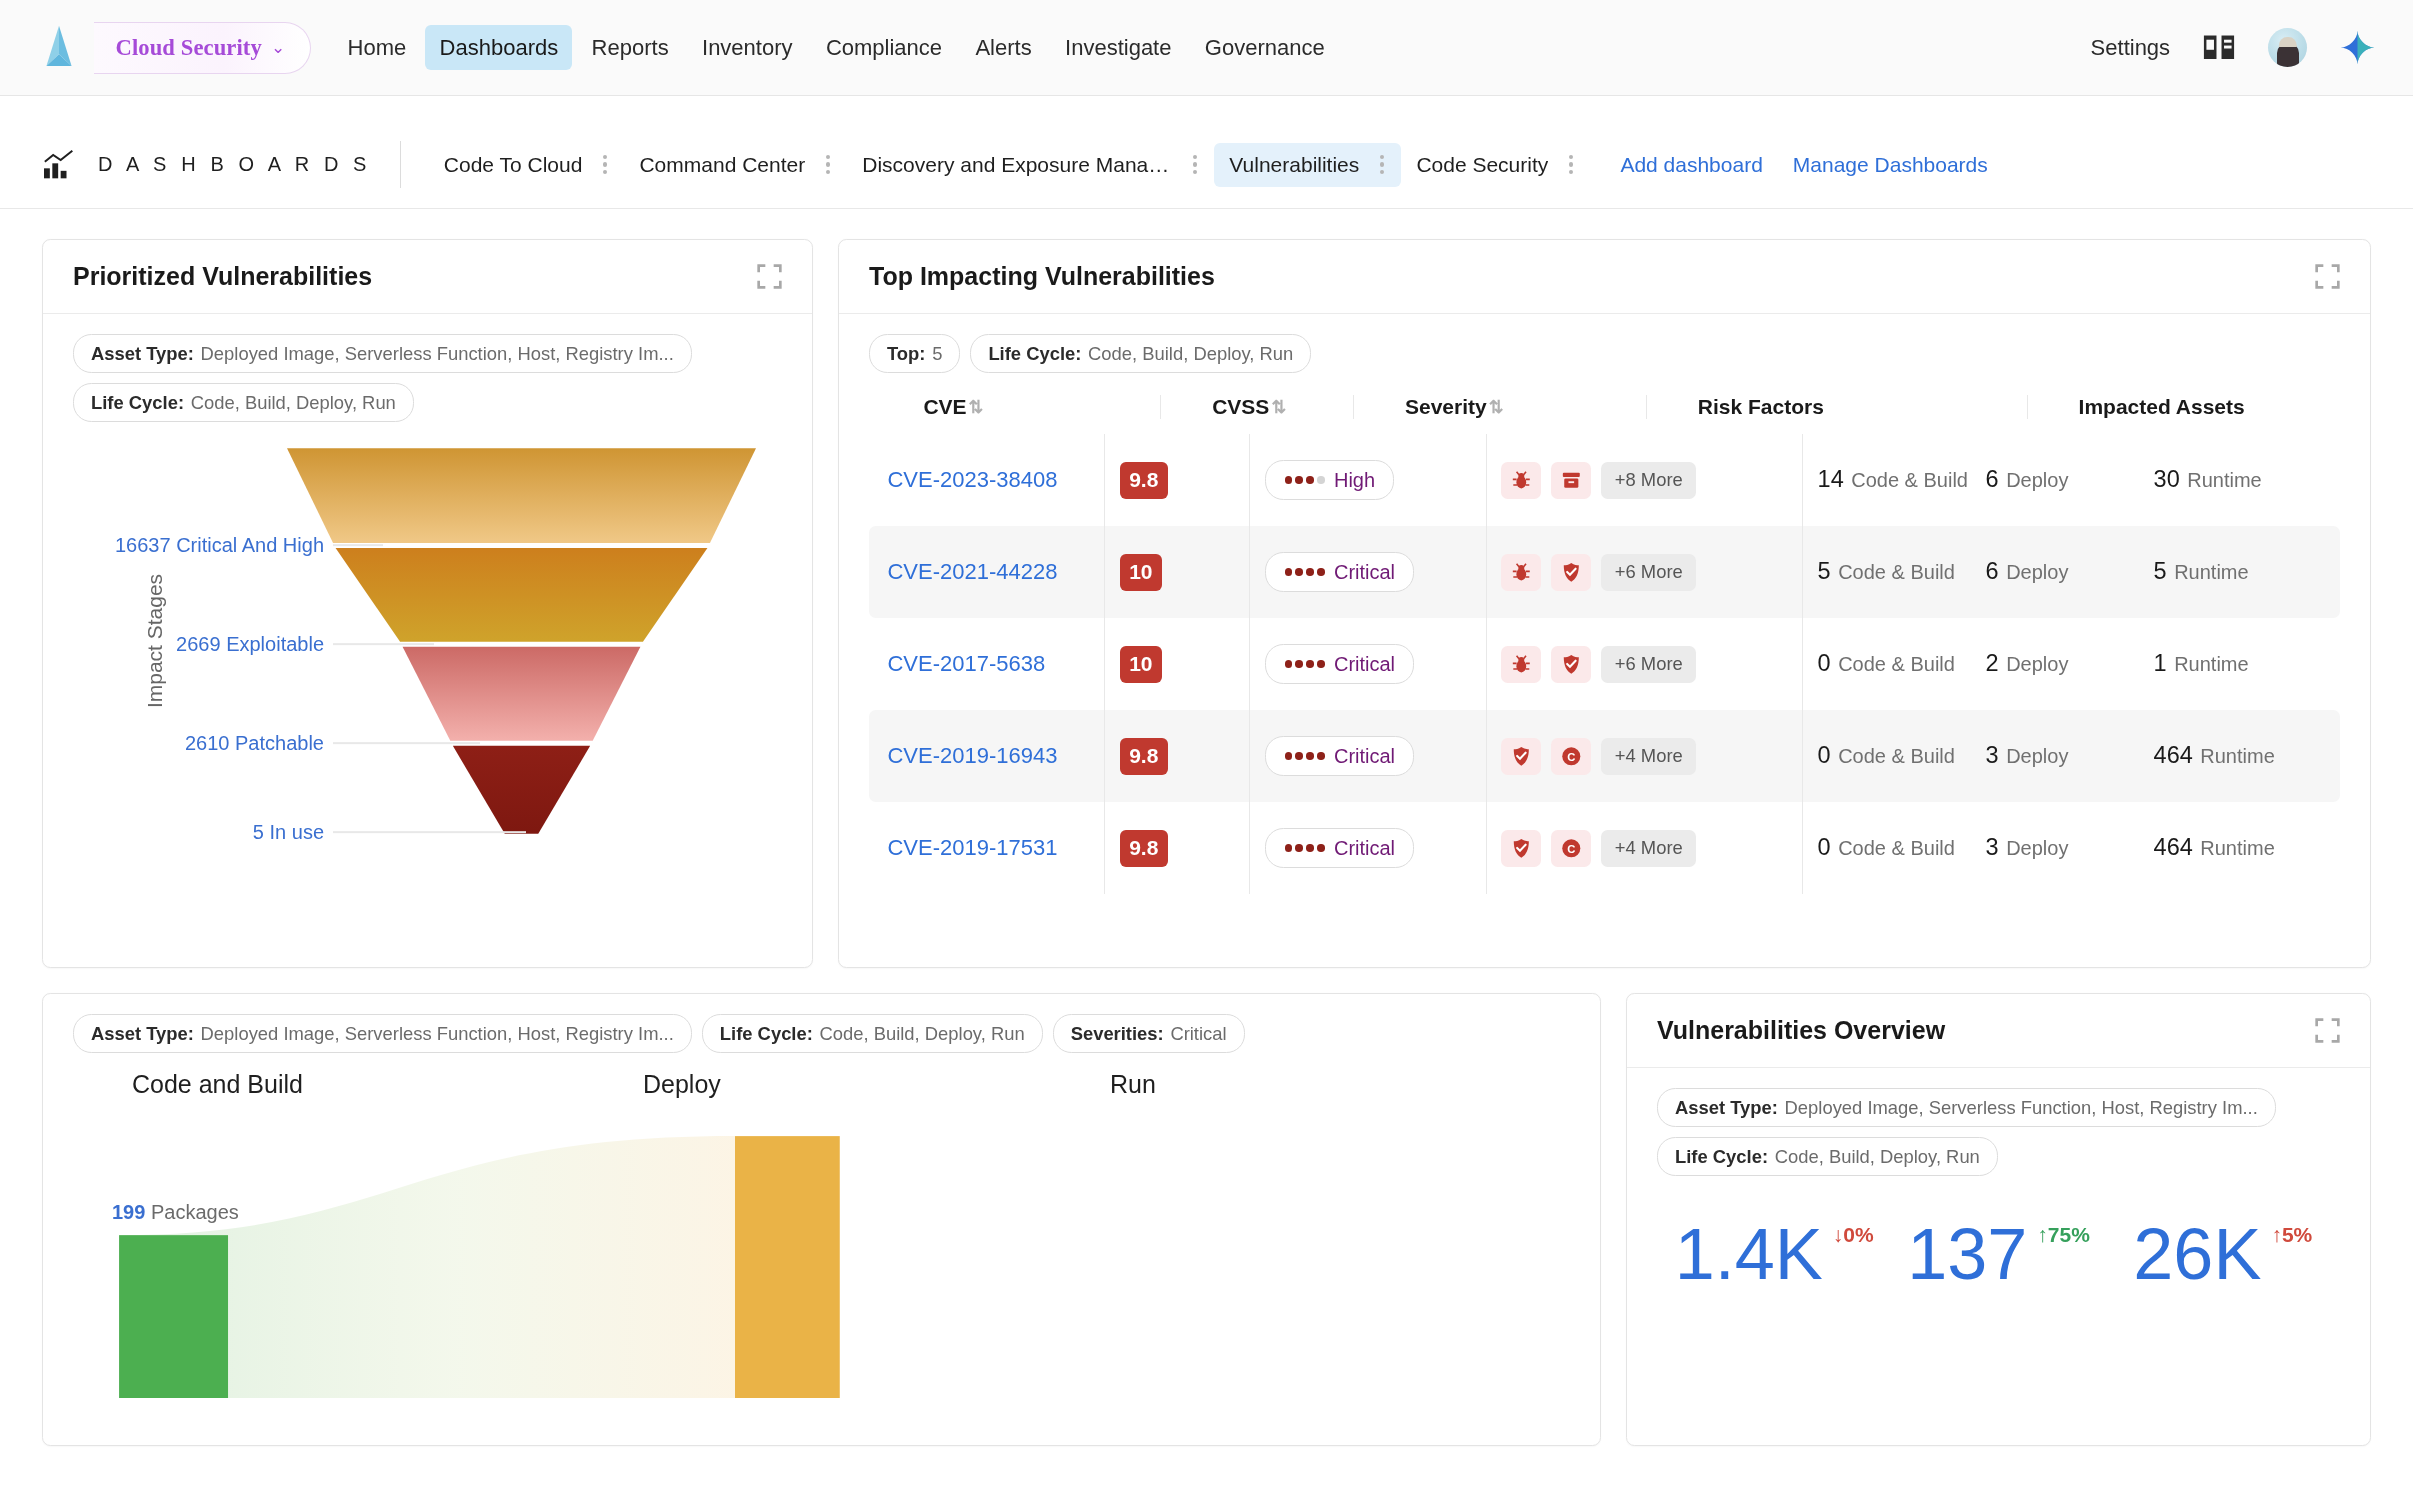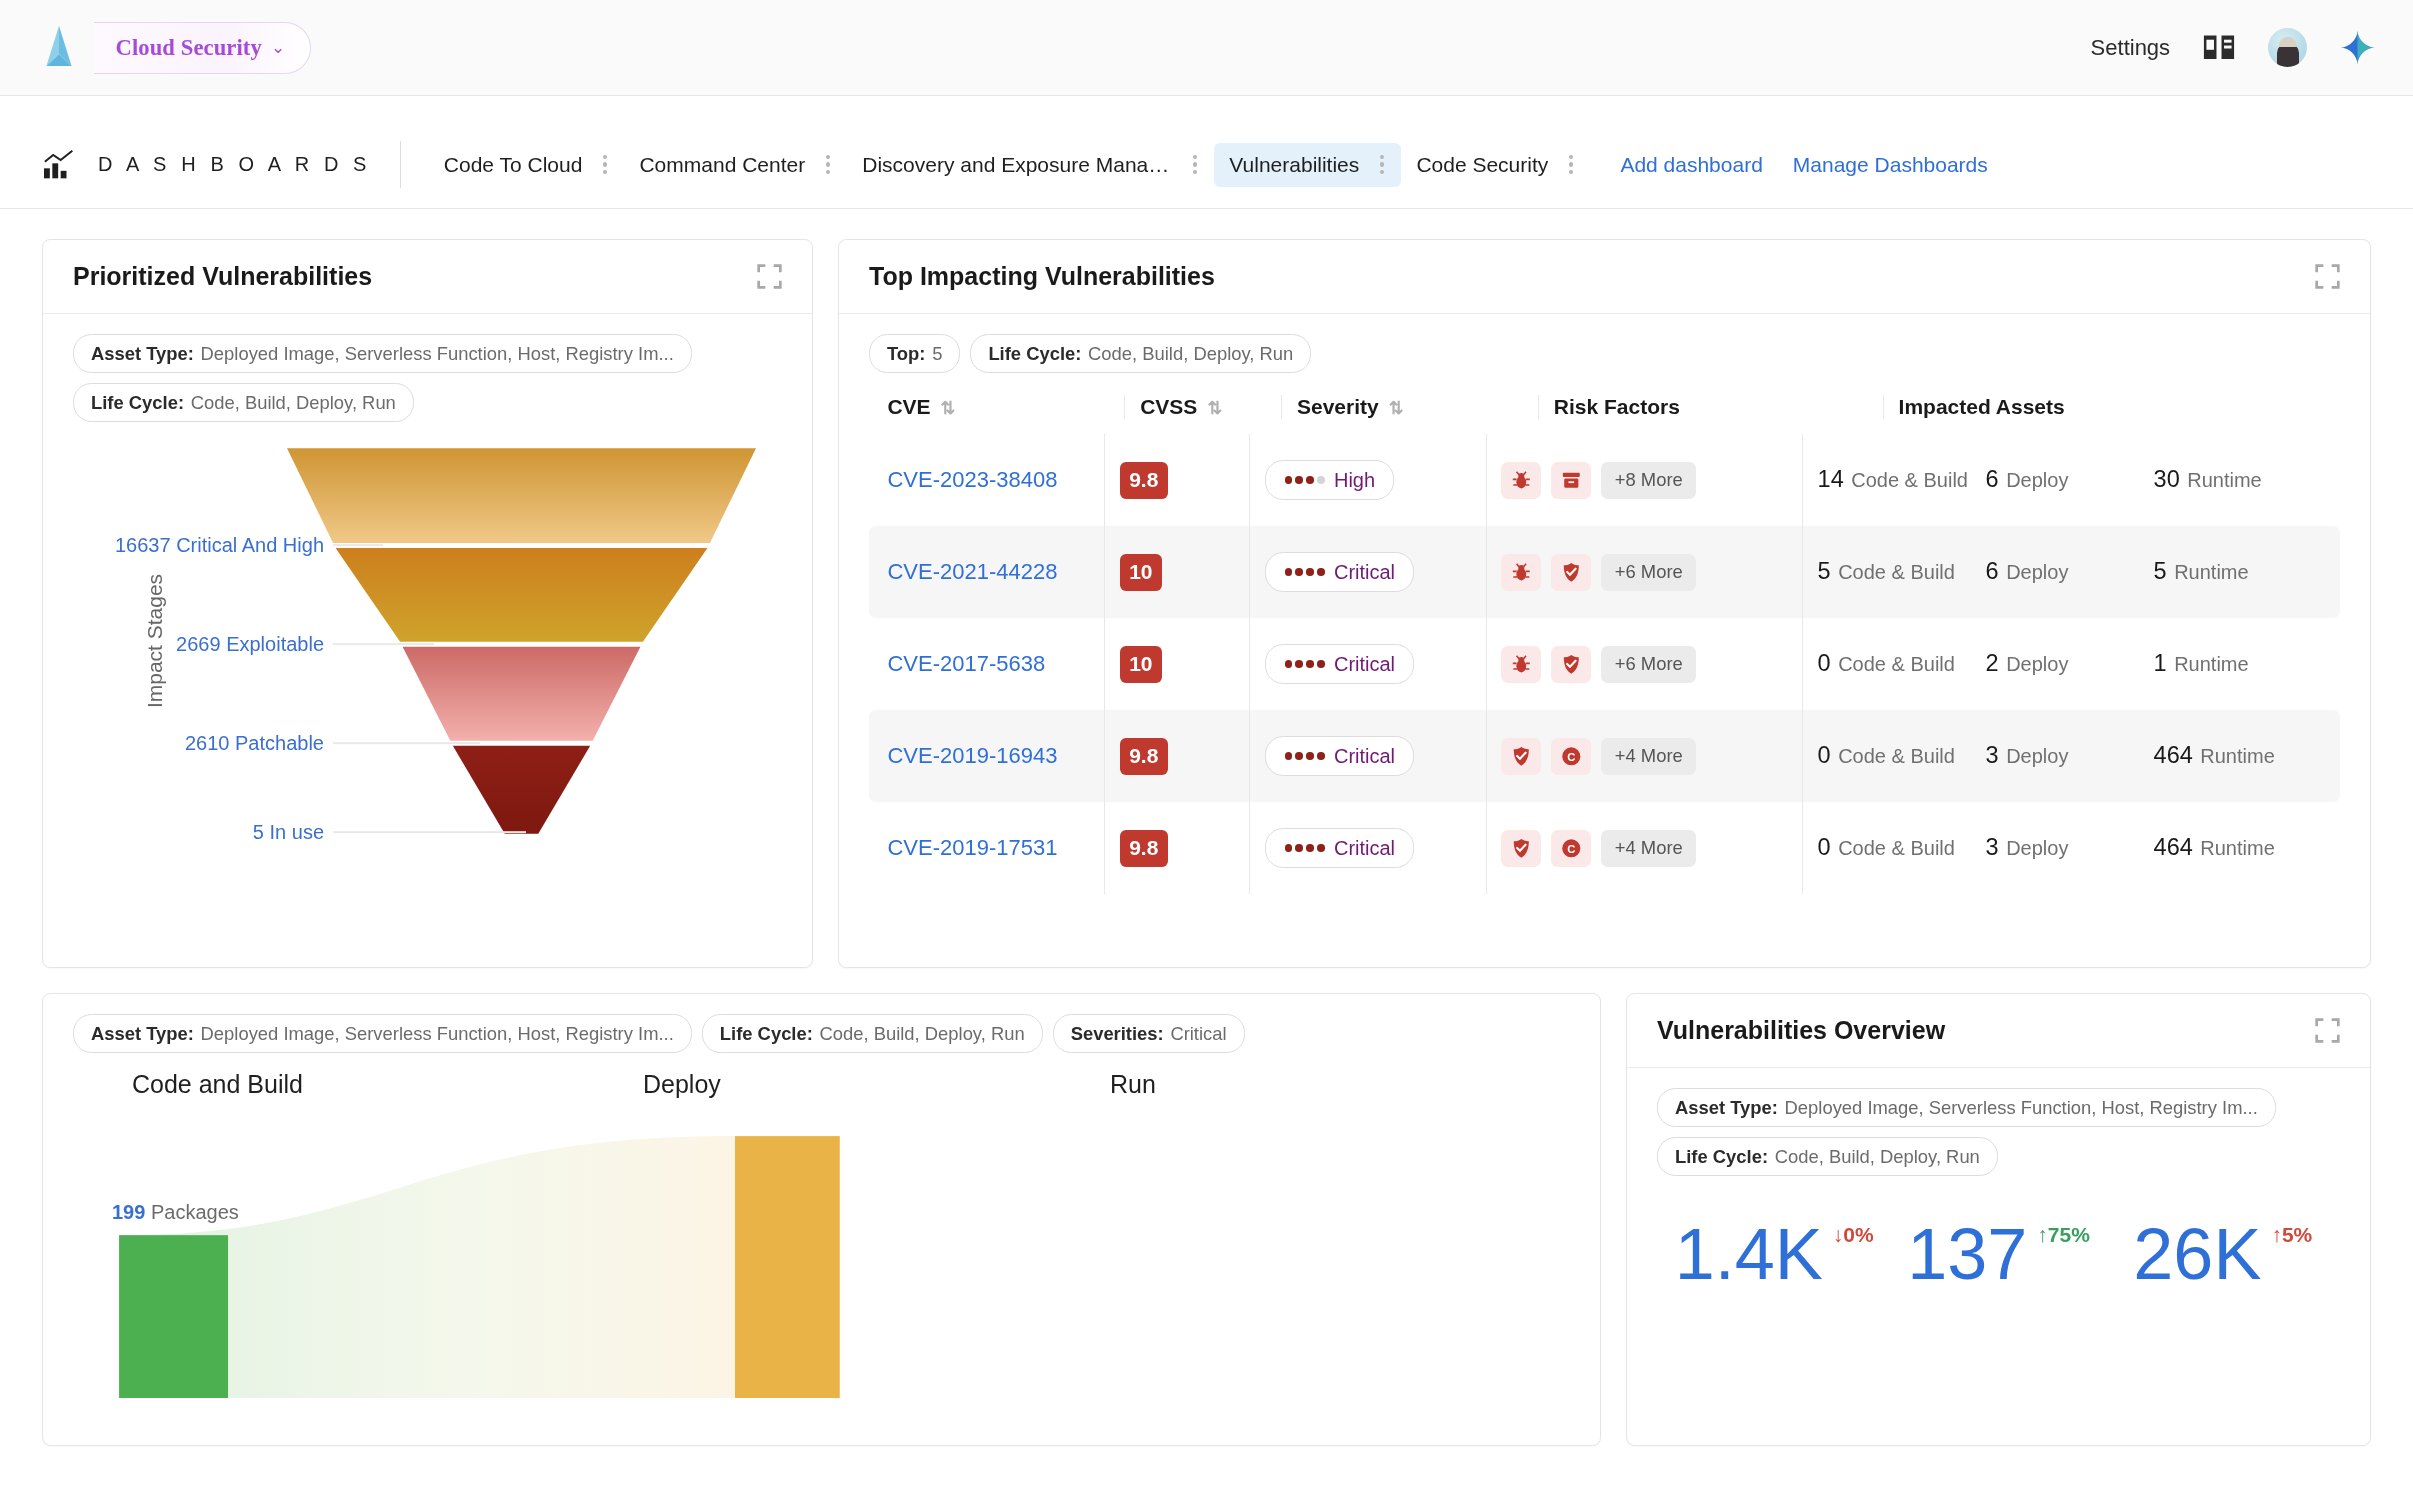--- a/index.html
+++ b/index.html
@@ -119,21 +119,21 @@
   .funnel-label {
     position: absolute; font-size: 20px; color: #3a6fd0; white-space: nowrap;
     text-align: right; transform: translateY(-50%);
   }
   .funnel-label .num { color: #3a6fd0; }
   .leader { position: absolute; height: 1.7px; background: #e8e8e8; transform: translateY(-50%); }
 
   
   .tbl { margin-top: 22px; width: 100%; }
   .tbl-head { display: flex; align-items: flex-start; padding: 0 18.4px 15px 18.4px; }
-  .th { font-size: 21px; font-weight: 700; color: #1a1a1a; display: flex; align-items: flex-end; gap: 10px; }
+  .th { font-size: 21px; font-weight: 700; color: #1a1a1a; display: flex; align-items: center; gap: 2px; margin-left: 36px; }
   .sorticon { font-size: 17.6px; color: #b0b0b0; letter-spacing: -1.7px; }
   .col-cve   { width: 222px; }
   .col-cvss  { width: 126px; }
   .col-sev   { width: 226px; }
   .col-risk  { width: 314px; }
   .col-imp   { flex: 1; }
   .vline { width: 0.8px; align-self: stretch; background: #e8e8e8; margin: 0 15px; }
   .tr {
     display: flex; align-items: center; min-height: 92px;
     padding: 0 18.4px; border-radius: 6.7px;
@@ -196,20 +196,30 @@
   <div class="logo-wrap">
     <svg class="logo-mark" viewBox="0 0 38 56">
       <polygon points="19,2 34,50 19,36" fill="#6cbde0"></polygon>
       <polygon points="19,2 4,50 19,36" fill="#8fd0e8"></polygon>
       <polygon points="19,36 34,50 4,50" fill="#5fb6dd"></polygon>
     </svg>
   </div>
   <div class="brand-pill">
     <span class="brand-text">Cloud Security</span>
     <span class="brand-caret">⌄</span>
+  </div>
+  <div class="nav-items">
+    <div class="nav-item">Home</div>
+    <div class="nav-item active">Dashboards</div>
+    <div class="nav-item">Reports</div>
+    <div class="nav-item">Inventory</div>
+    <div class="nav-item">Compliance</div>
+    <div class="nav-item">Alerts</div>
+    <div class="nav-item">Investigate</div>
+    <div class="nav-item">Governance</div>
   </div>
   <div class="nav-right">
     <span class="settings-link">Settings</span>
     <svg class="book-icon" viewBox="0 0 40 34">
       <path d="M2 3h15v28H2z" fill="#2b2b2b"></path>
         <path d="M23 3h15v28H23z" fill="#2b2b2b"></path>
       <rect x="5" y="8" width="9" height="12" fill="#fafafa"></rect>
       <rect x="26" y="8" width="9" height="3.5" fill="#fafafa"></rect>
       <rect x="26" y="15" width="9" height="3.5" fill="#fafafa"></rect>
     </svg>

